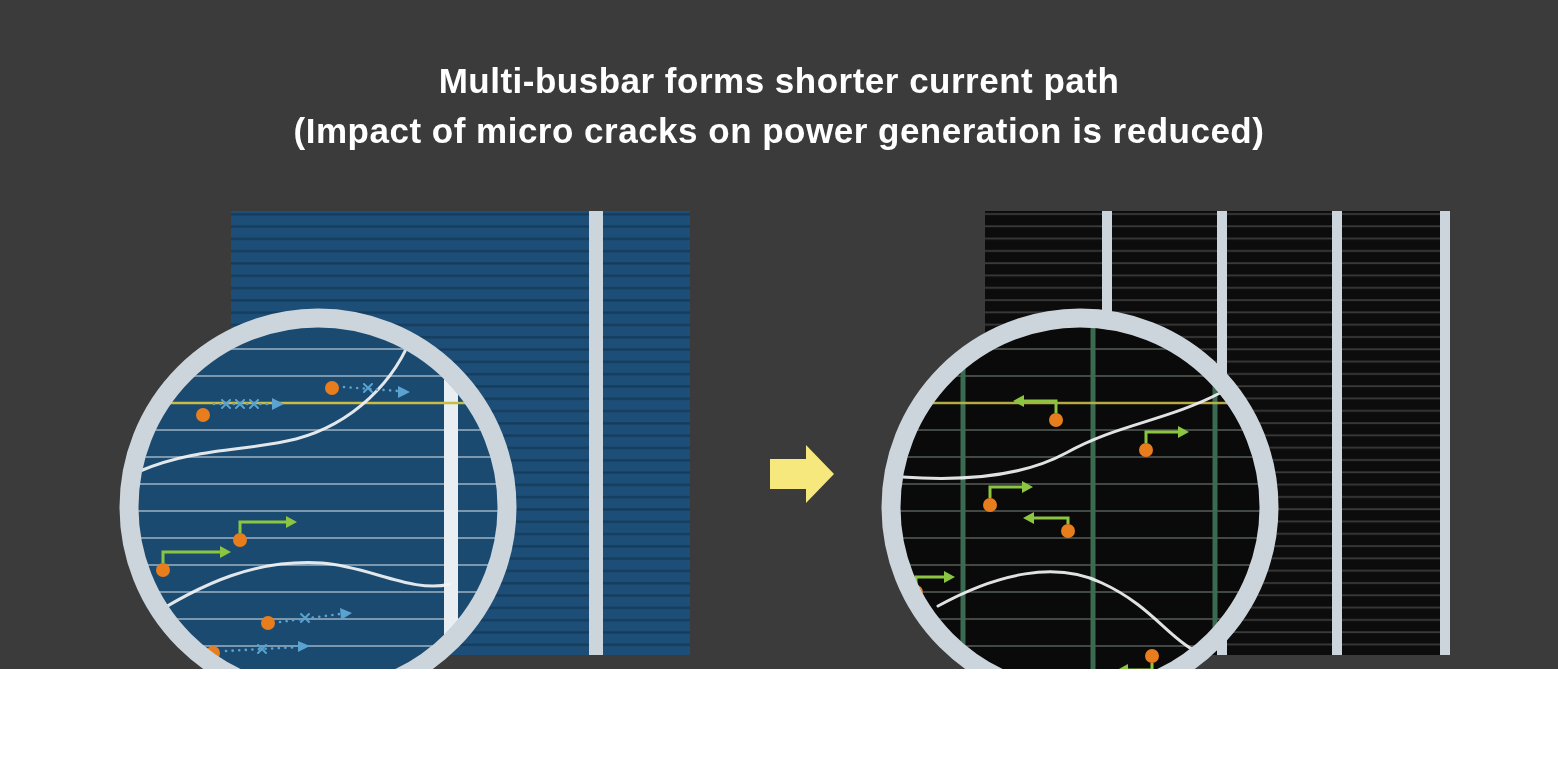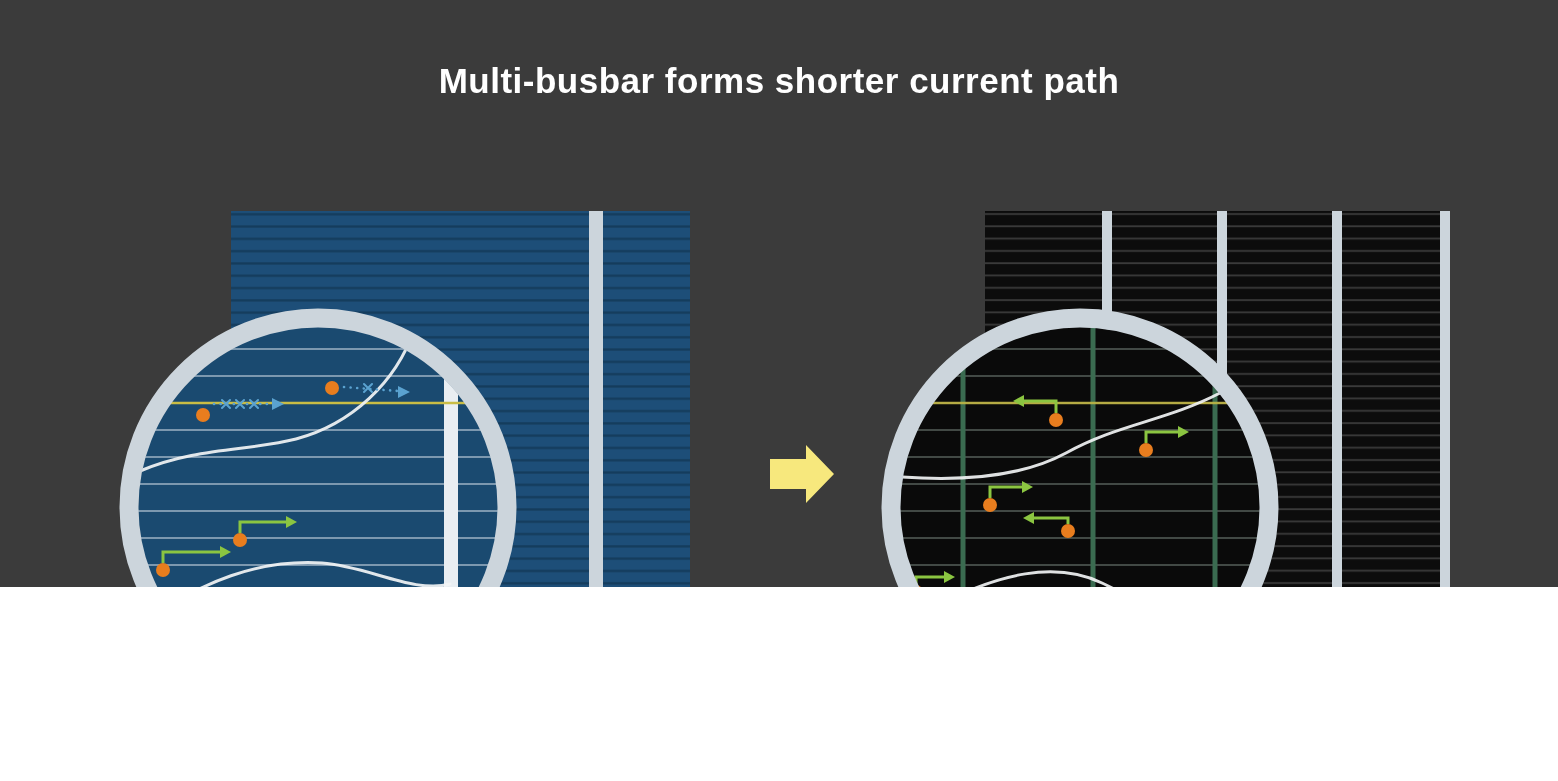--- a/index.html
+++ b/index.html
@@ -1,19 +1,19 @@
 <!DOCTYPE html>
 <html><head>
 <meta charset="utf-8">
 <style>
   html, body { margin: 0; padding: 0; }
   .stage {
     position: relative;
     width: 1558px;
-    height: 587px;
+    height: 669px;
     background: #3b3b3b;
     overflow: hidden;
     font-family: "Liberation Sans", sans-serif;
   }
   .title {
     position: absolute;
     top: 56px;
     left: 0;
     width: 100%;
     text-align: center;
@@ -30,20 +30,21 @@
     left: 0;
   }
 </style>
 </head>
 <body>
 
 <div class="stage">
 
   <div class="title">
     <div class="title-line">Multi-busbar forms shorter current path</div>
+    <div class="title-line">(Impact of micro cracks on power generation is reduced)</div>
   </div>
 
   <svg class="diagram-svg" width="1558" height="781" viewBox="0 0 1558 781">
     <defs>
       <pattern id="pBlue" patternUnits="userSpaceOnUse" width="10" height="12.3">
         <rect x="0" y="4" width="10" height="2.3" fill="#143c5c"></rect>
       </pattern>
       <pattern id="pBlack" patternUnits="userSpaceOnUse" width="10" height="12.3">
         <rect x="0" y="4" width="10" height="1.8" fill="#3a3a3a"></rect>
       </pattern>

